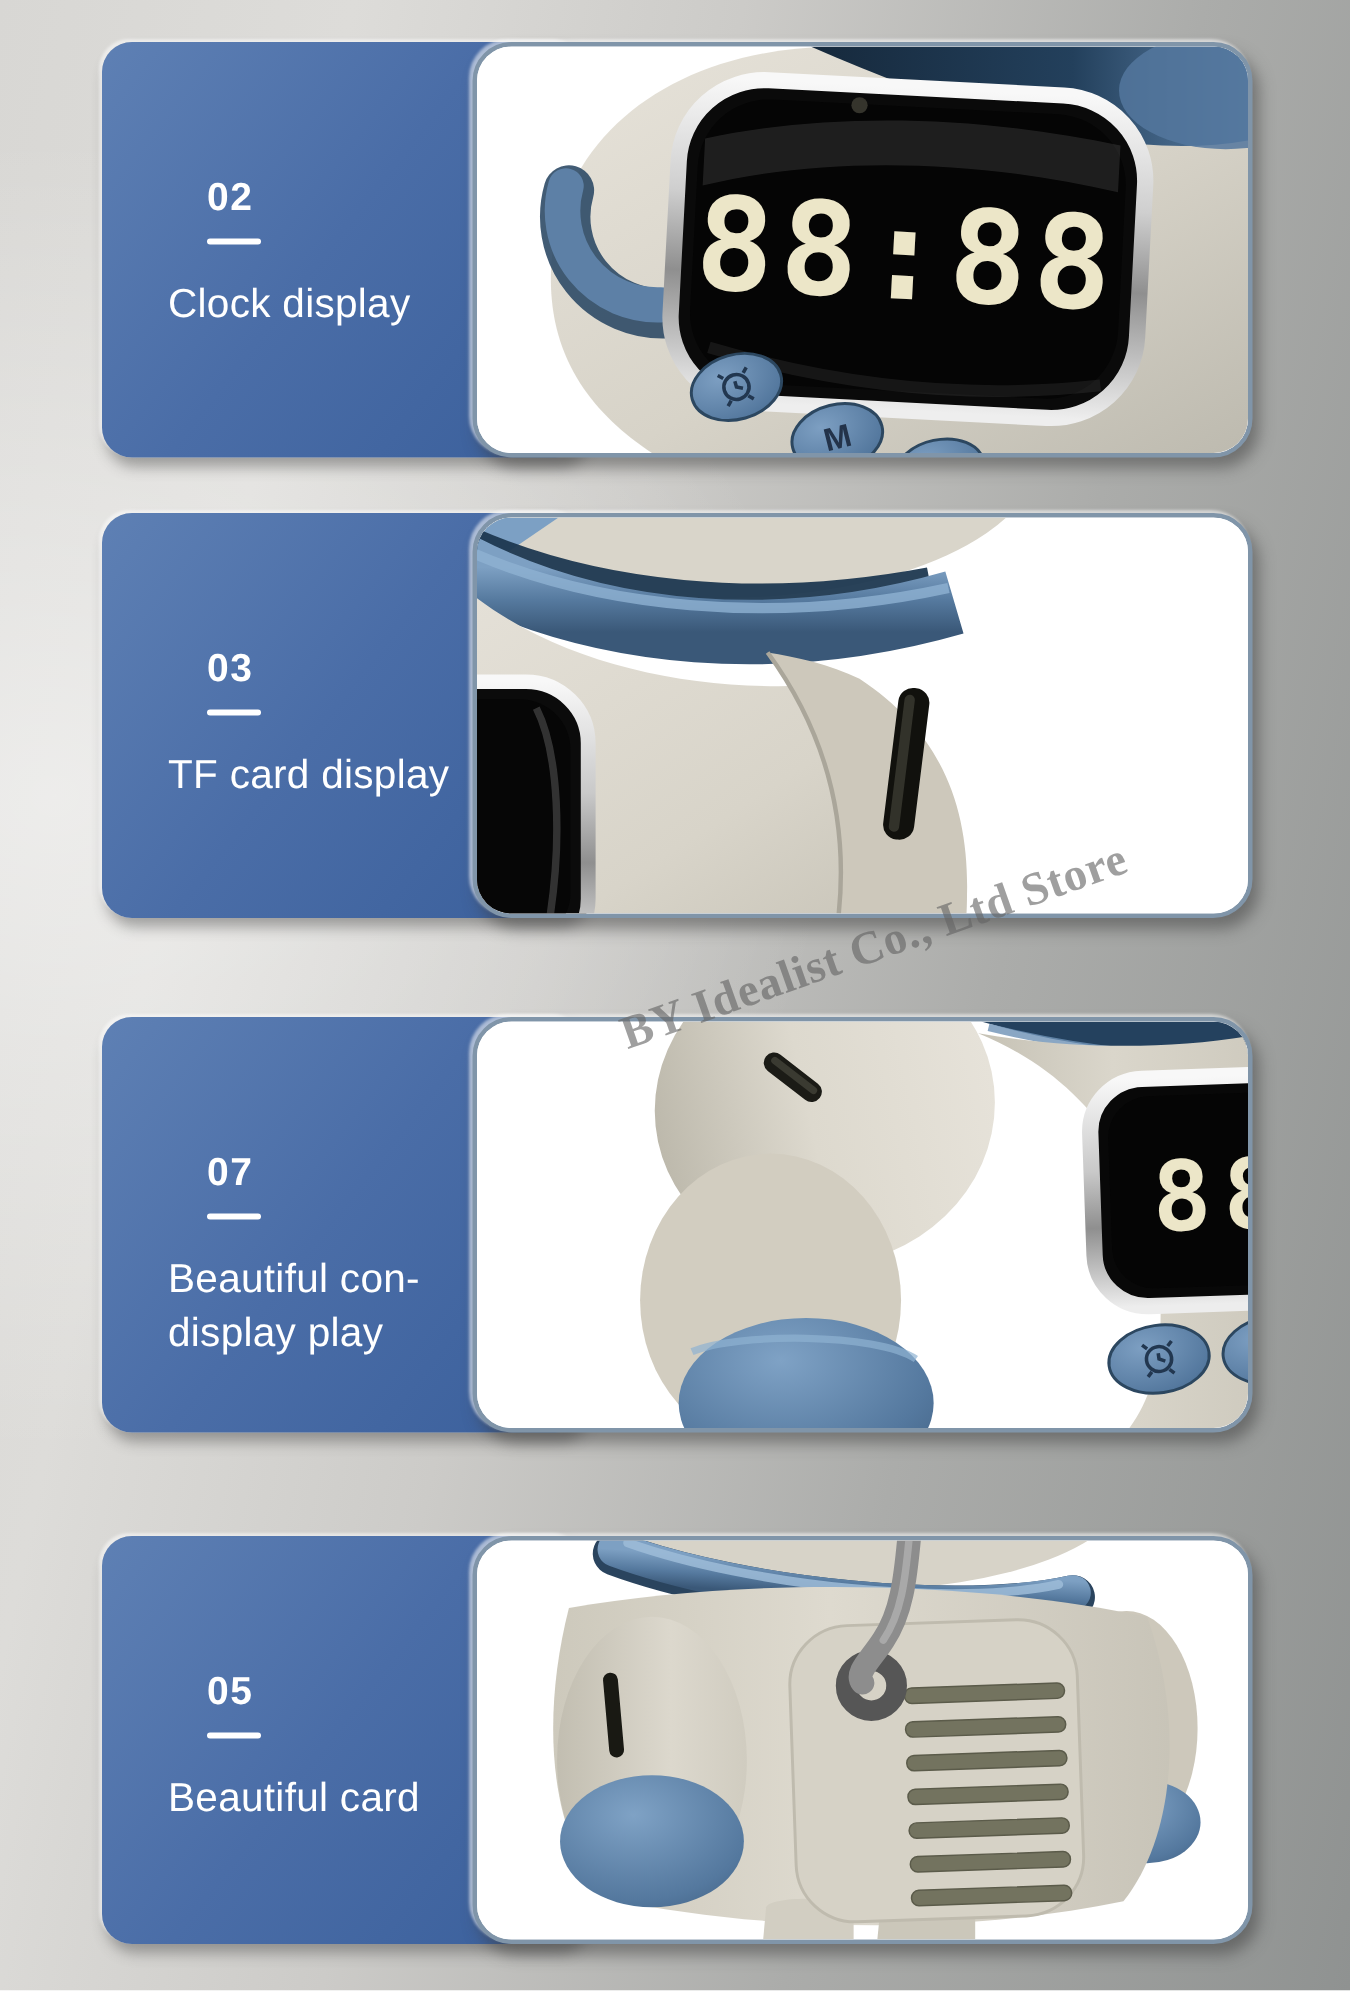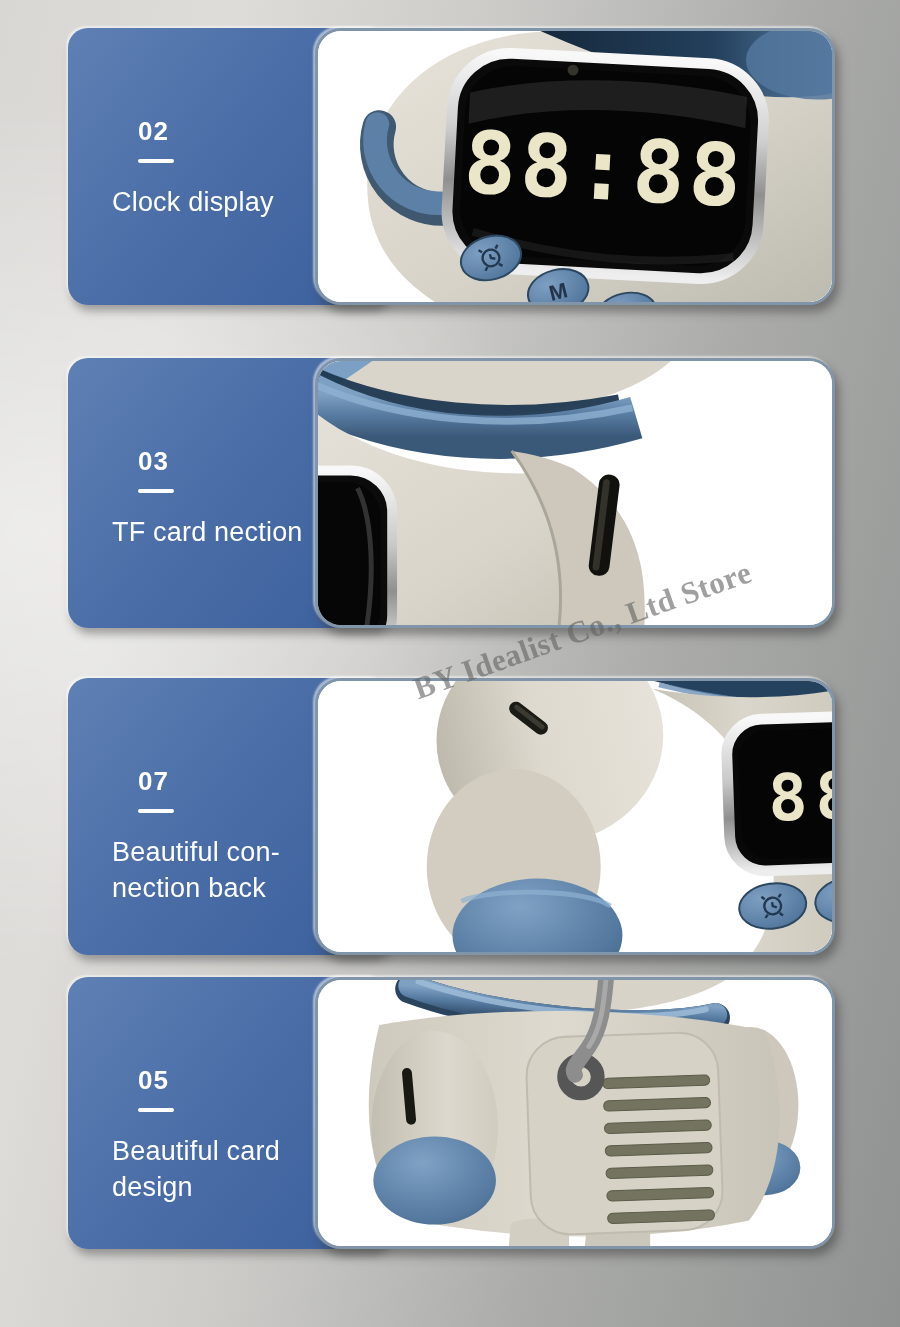--- a/index.html
+++ b/index.html
@@ -5,23 +5,23 @@
   html,body { margin:0; padding:0; }
   body { font-family:"Liberation Sans", sans-serif; }
   .page {
     position:relative; width:900px; height:1327px; overflow:hidden;
     background-image:
       radial-gradient(900px 760px at 4% 40%, rgba(255,255,255,.50), rgba(255,255,255,0) 58%),
       linear-gradient(102deg,#d8d7d4 0%, #dddcd9 20%, #cccbc8 42%, #abacaa 68%, #8f9291 100%);
   }
   .panel { position:absolute; left:68px; width:776px; }
   .panel-1 { top:28px;  height:277px; }
-  .panel-2 { top:358px; height:270px; }
+  .panel-2 { top:342px; height:270px; }
   .panel-3 { top:678px; height:277px; }
-  .panel-4 { top:977px;height:272px; }
+  .panel-4 { top:1024px;height:272px; }
 
   .label-box {
     position:absolute; left:0; top:0; height:100%; width:322px;
     border-radius:20px; box-sizing:border-box;
     padding:88px 0 0 44px; color:#ffffff;
     background:linear-gradient(128deg,#5e80b4 0%, #4a6da7 48%, #3a5f9b 100%);
     box-shadow:-2px -2px 2px rgba(255,255,255,.55), 3px 6px 9px rgba(70,70,70,.45);
   }
   .num { font-size:26px; font-weight:bold; letter-spacing:1px; margin-left:26px; }
   .rule { width:36px; height:4px; background:#ffffff; border-radius:2px; margin:12px 0 22px 26px; }
@@ -111,21 +111,21 @@
         <ellipse cx="312" cy="288" rx="30" ry="20" transform="rotate(-12 312 288)" fill="url(#btn1)" stroke="#2c4760" stroke-width="2"></ellipse>
       </svg>
     </div>
   </section>
 
   <section class="panel panel-2">
     <div class="label-box">
       <div class="num">03</div>
       <div class="rule"></div>
       <div class="title">
-        <div>TF card nection</div>
+        <div>TF card display</div>
         <div></div>
       </div>
     </div>
     <div class="photo">
       <svg viewBox="0 0 520 270" preserveAspectRatio="none">
         <defs>
           <linearGradient id="cream2" x1="0" y1="0" x2="1" y2="1">
             <stop offset="0" stop-color="#e4e0d7"></stop>
               <stop offset=".6" stop-color="#d8d4c9"></stop>
               <stop offset="1" stop-color="#c6c2b6"></stop>
@@ -163,21 +163,21 @@
       </svg>
     </div>
   </section>
 
   <section class="panel panel-3">
     <div class="label-box">
       <div class="num">07</div>
       <div class="rule"></div>
       <div class="title">
         <div>Beautiful con-</div>
-        <div>nection back</div>
+        <div>display play</div>
       </div>
     </div>
     <div class="photo">
       <svg viewBox="0 0 520 277" preserveAspectRatio="none">
         <defs>
           <linearGradient id="cream3" x1="0" y1="0" x2="1" y2="0">
             <stop offset="0" stop-color="#c6c2b5"></stop>
               <stop offset=".5" stop-color="#dad6cb"></stop>
               <stop offset="1" stop-color="#cfcbbf"></stop>
           </linearGradient>
@@ -237,21 +237,20 @@
       </svg>
     </div>
   </section>
 
   <section class="panel panel-4">
     <div class="label-box">
       <div class="num">05</div>
       <div class="rule"></div>
       <div class="title">
         <div>Beautiful card</div>
-        <div>design</div>
       </div>
     </div>
     <div class="photo">
       <svg viewBox="0 0 520 272" preserveAspectRatio="none">
         <defs>
           <linearGradient id="cream4" x1="0" y1="0" x2="1" y2="0">
             <stop offset="0" stop-color="#cdc9bc"></stop>
               <stop offset=".45" stop-color="#dedacf"></stop>
               <stop offset="1" stop-color="#c8c4b8"></stop>
           </linearGradient>

